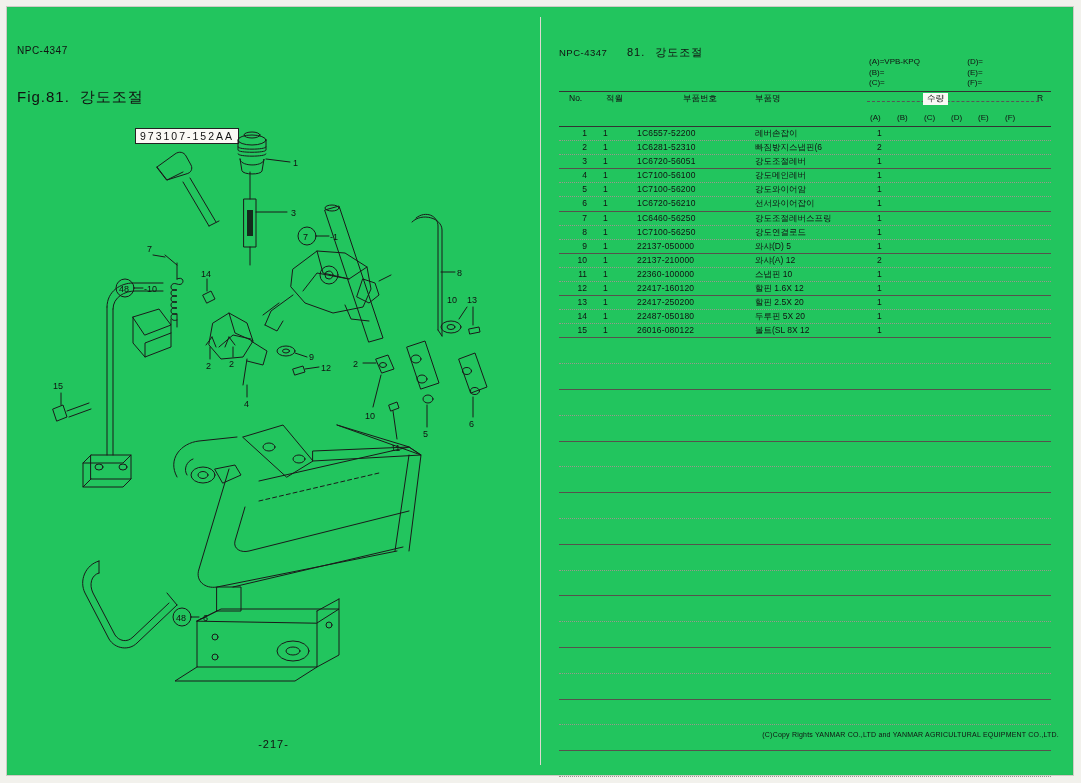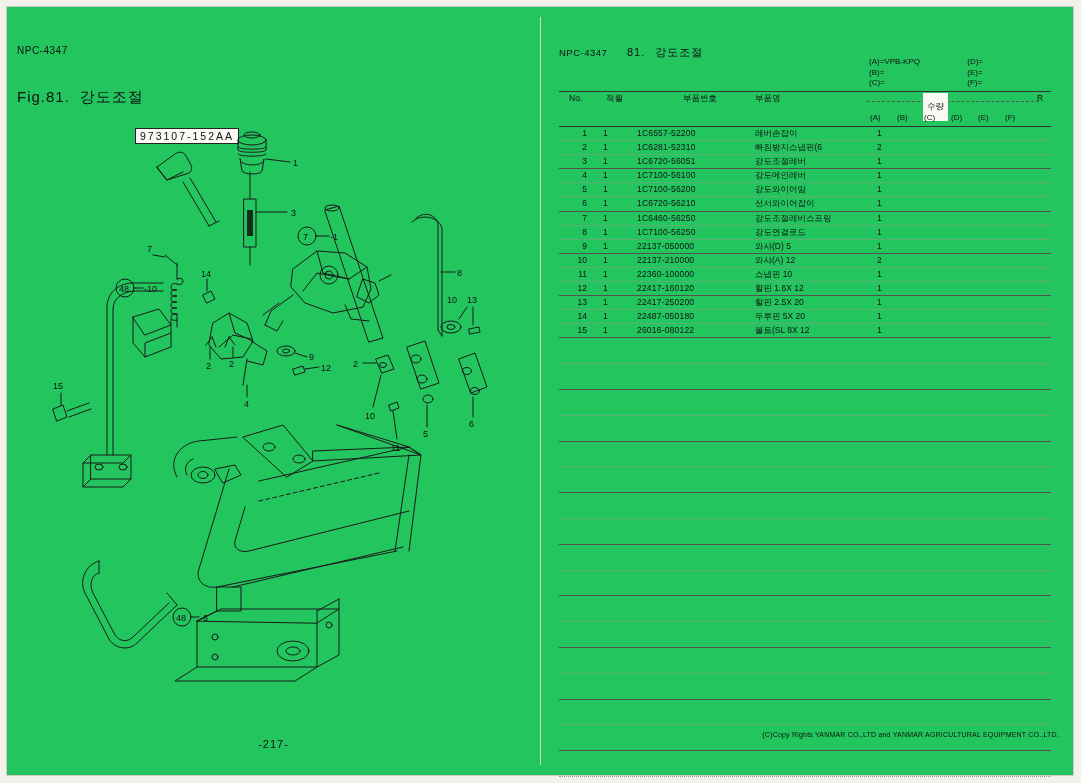--- a/index.html
+++ b/index.html
@@ -50,21 +50,21 @@
   .tbl{position:absolute;left:552px;top:84px;width:492px;font-size:8.5px;}
   .hdr{position:relative;height:22px;}
   .hdr .hline{position:absolute;left:0;right:0;height:1px;background:#333;}
   .hdr .h1{top:0px;}
   .hdr .qtyline{position:absolute;left:308px;right:12px;top:10px;border-top:1px dashed #555;}
   .hdr span{position:absolute;top:2px;}
   .h-no{left:10px;}
   .h-code{left:47px;}
   .h-partno{left:84px;margin-left:40px;}
   .h-name{left:196px;}
-  .h-qty{left:364px;background:#faf9f5;padding:8px 4px;}
+  .h-qty{left:364px;background:#faf9f5;padding:0 4px;}
   .h-r{left:478px;}
 
   .subhdr{position:relative;height:13px;font-size:8px;}
   .subhdr span{position:absolute;top:0;}
   .sA{left:311px;} .sB{left:338px;} .sC{left:365px;}
   .sD{left:392px;} .sE{left:419px;} .sF{left:446px;}
 
   .rows{position:relative;border-top:1px solid #333;}
   .row{position:relative;height:13.1px;border-bottom:1px dotted #9a968c;}
   .row.solid{border-bottom:1px solid #55524c;}

